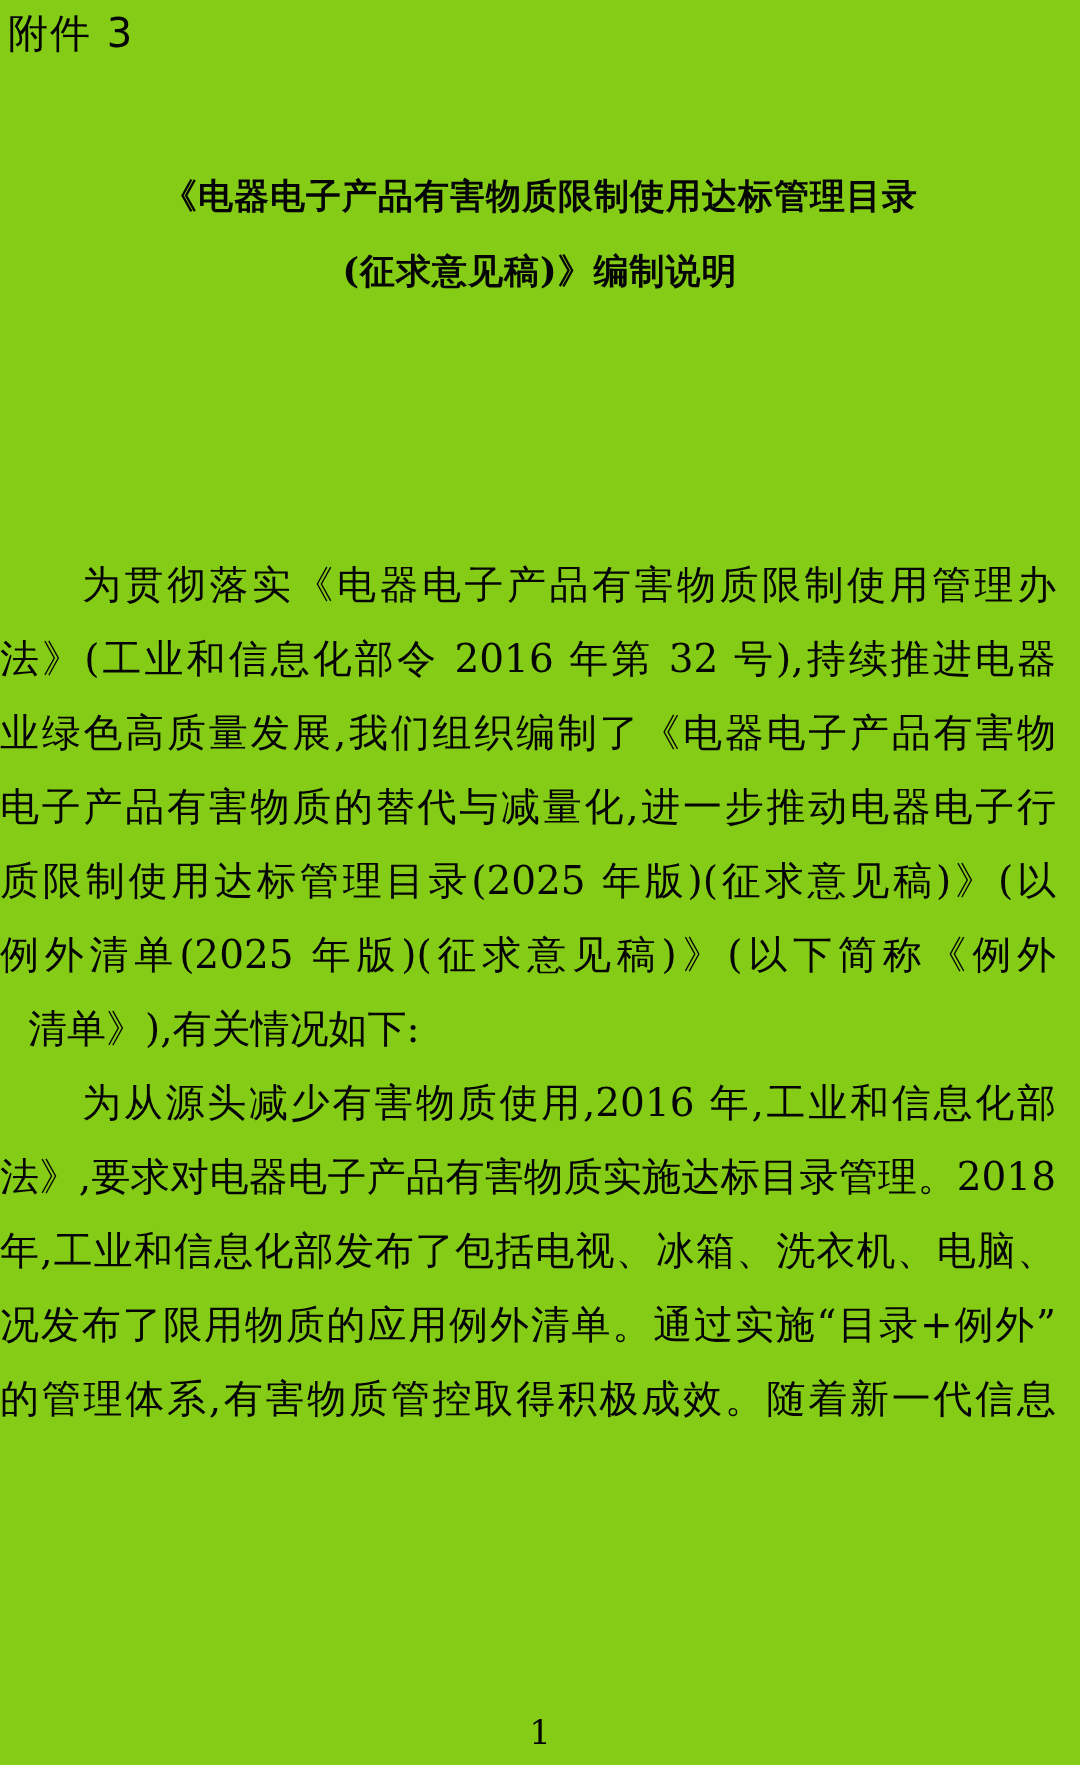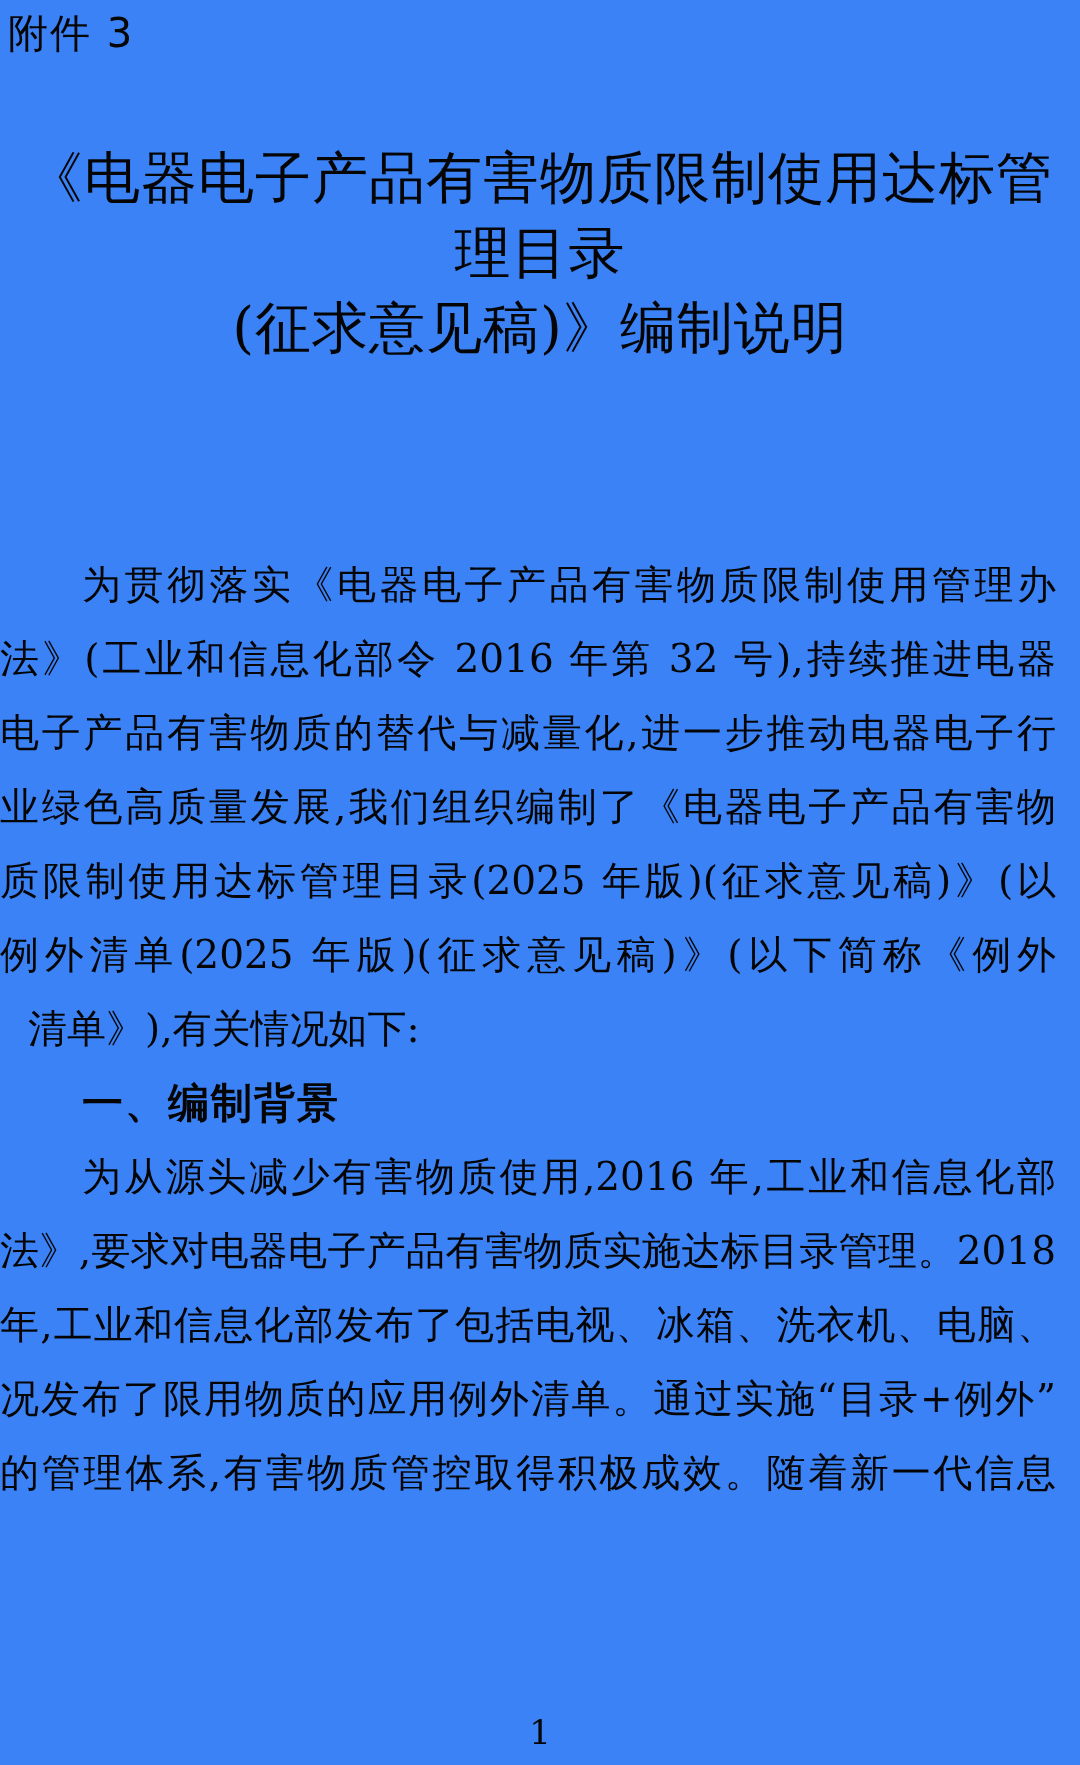--- a/index.html
+++ b/index.html
@@ -1,42 +1,42 @@
 <!DOCTYPE html>
 <html><head>
 <meta charset="utf-8">
 <style>
   * { margin: 0; padding: 0; box-sizing: border-box; }
   html, body { background: #ffffff; }
   .page {
     position: relative;
     width: 1080px;
     height: 1765px;
-    background: #3b82f6;
+    background: #84cc16;
     color: #050505;
     overflow: hidden;
   }
   .attachment {
     position: absolute;
     left: 8px;
     top: 10px;
     font-family: "DejaVu Sans", "Liberation Sans", sans-serif;
     font-size: 40px;
     line-height: 1.15;
     letter-spacing: 2px;
   }
   .title {
     position: absolute;
     left: 0;
-    top: 140px;
+    top: 158px;
     width: 100%;
     text-align: center;
     font-family: "DejaVu Serif", "Liberation Serif", serif;
-    font-weight: 400;
-    font-size: 56px;
+    font-weight: 700;
+    font-size: 35px;
     line-height: 75px;
     letter-spacing: 1px;
   }
   .body-text {
     position: absolute;
     left: 0;
     top: 548px;
     width: 1056px;
     font-family: "DejaVu Serif", "Liberation Serif", serif;
     font-size: 39px;
@@ -80,27 +80,26 @@
   <div class="attachment">附件 3</div>
 
   <div class="title">
     <div class="title-line">《电器电子产品有害物质限制使用达标管理目录</div>
     <div class="title-line">(征求意见稿)》编制说明</div>
   </div>
 
   <div class="body-text">
     <div class="bline indent">为贯彻落实《电器电子产品有害物质限制使用管理办</div>
     <div class="bline">法》(工业和信息化部令 2016 年第 32 号),持续推进电器</div>
+    <div class="bline">业绿色高质量发展,我们组织编制了《电器电子产品有害物</div>
     <div class="bline">电子产品有害物质的替代与减量化,进一步推动电器电子行</div>
-    <div class="bline">业绿色高质量发展,我们组织编制了《电器电子产品有害物</div>
     <div class="bline">质限制使用达标管理目录(2025 年版)(征求意见稿)》(以</div>
     <div class="bline">例外清单(2025 年版)(征求意见稿)》(以下简称《例外</div>
     <div class="bline plain">清单》),有关情况如下:</div>
 
-    <div class="bline heading indent">一、编制背景</div>
 
     <div class="bline indent">为从源头减少有害物质使用,2016 年,工业和信息化部</div>
     <div class="bline">法》,要求对电器电子产品有害物质实施达标目录管理。2018</div>
     <div class="bline">年,工业和信息化部发布了包括电视、冰箱、洗衣机、电脑、</div>
     <div class="bline">况发布了限用物质的应用例外清单。通过实施“目录+例外”</div>
     <div class="bline">的管理体系,有害物质管控取得积极成效。随着新一代信息</div>
   </div>
 
   <div class="pageno">1</div>
 

